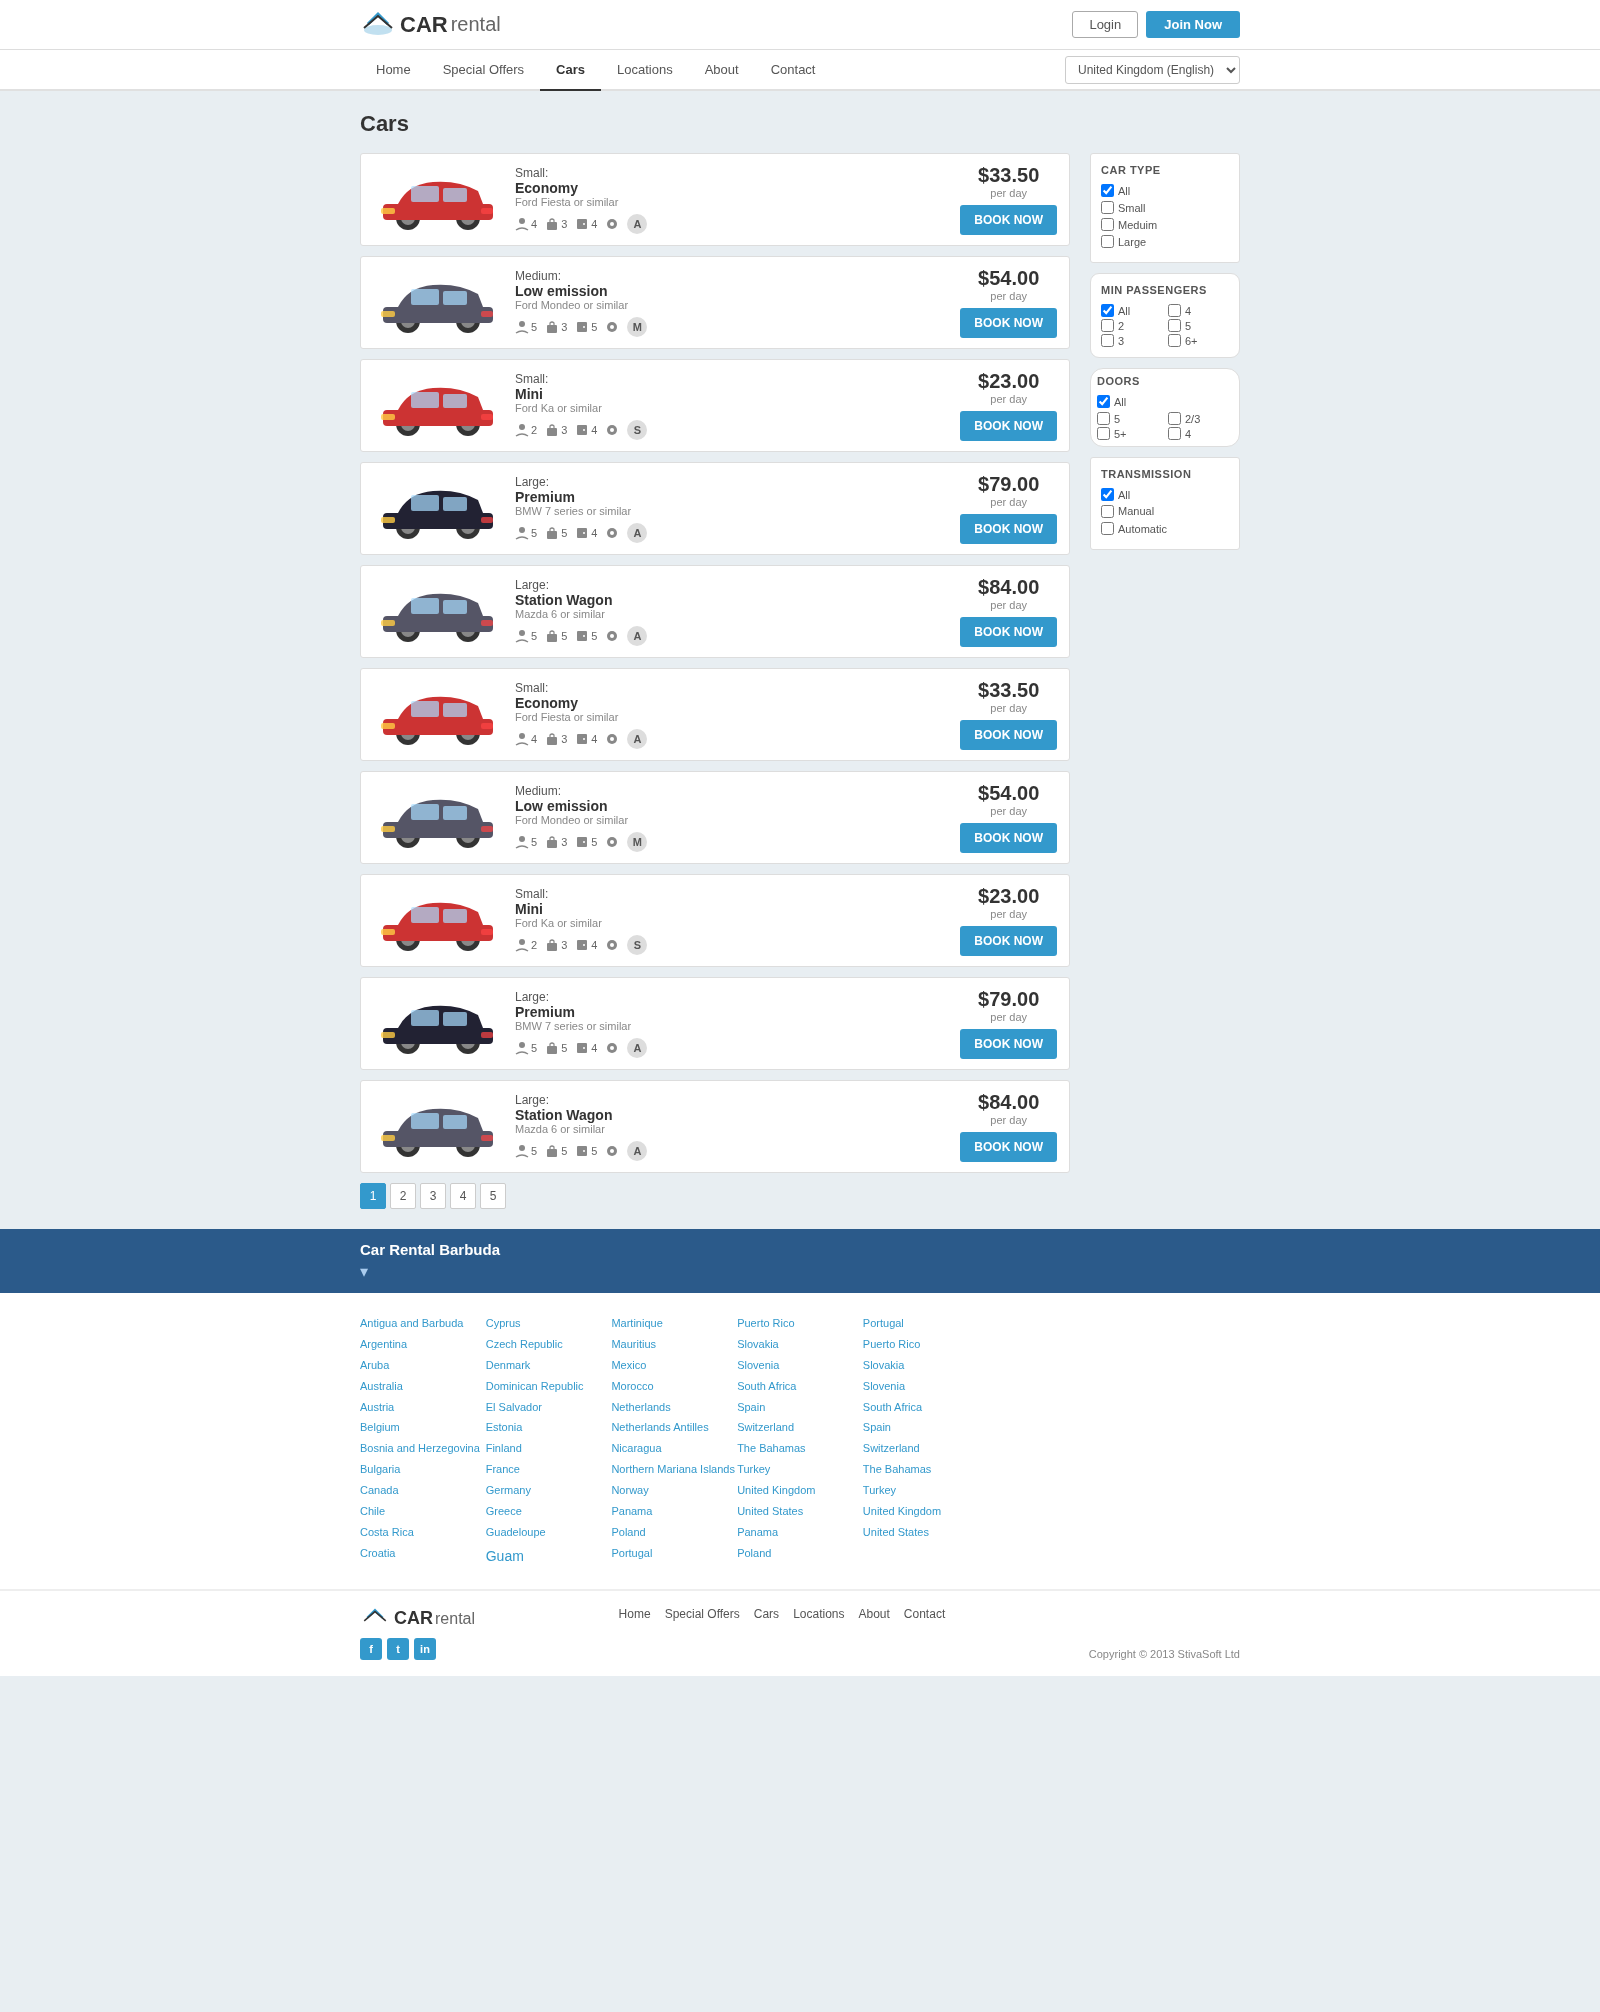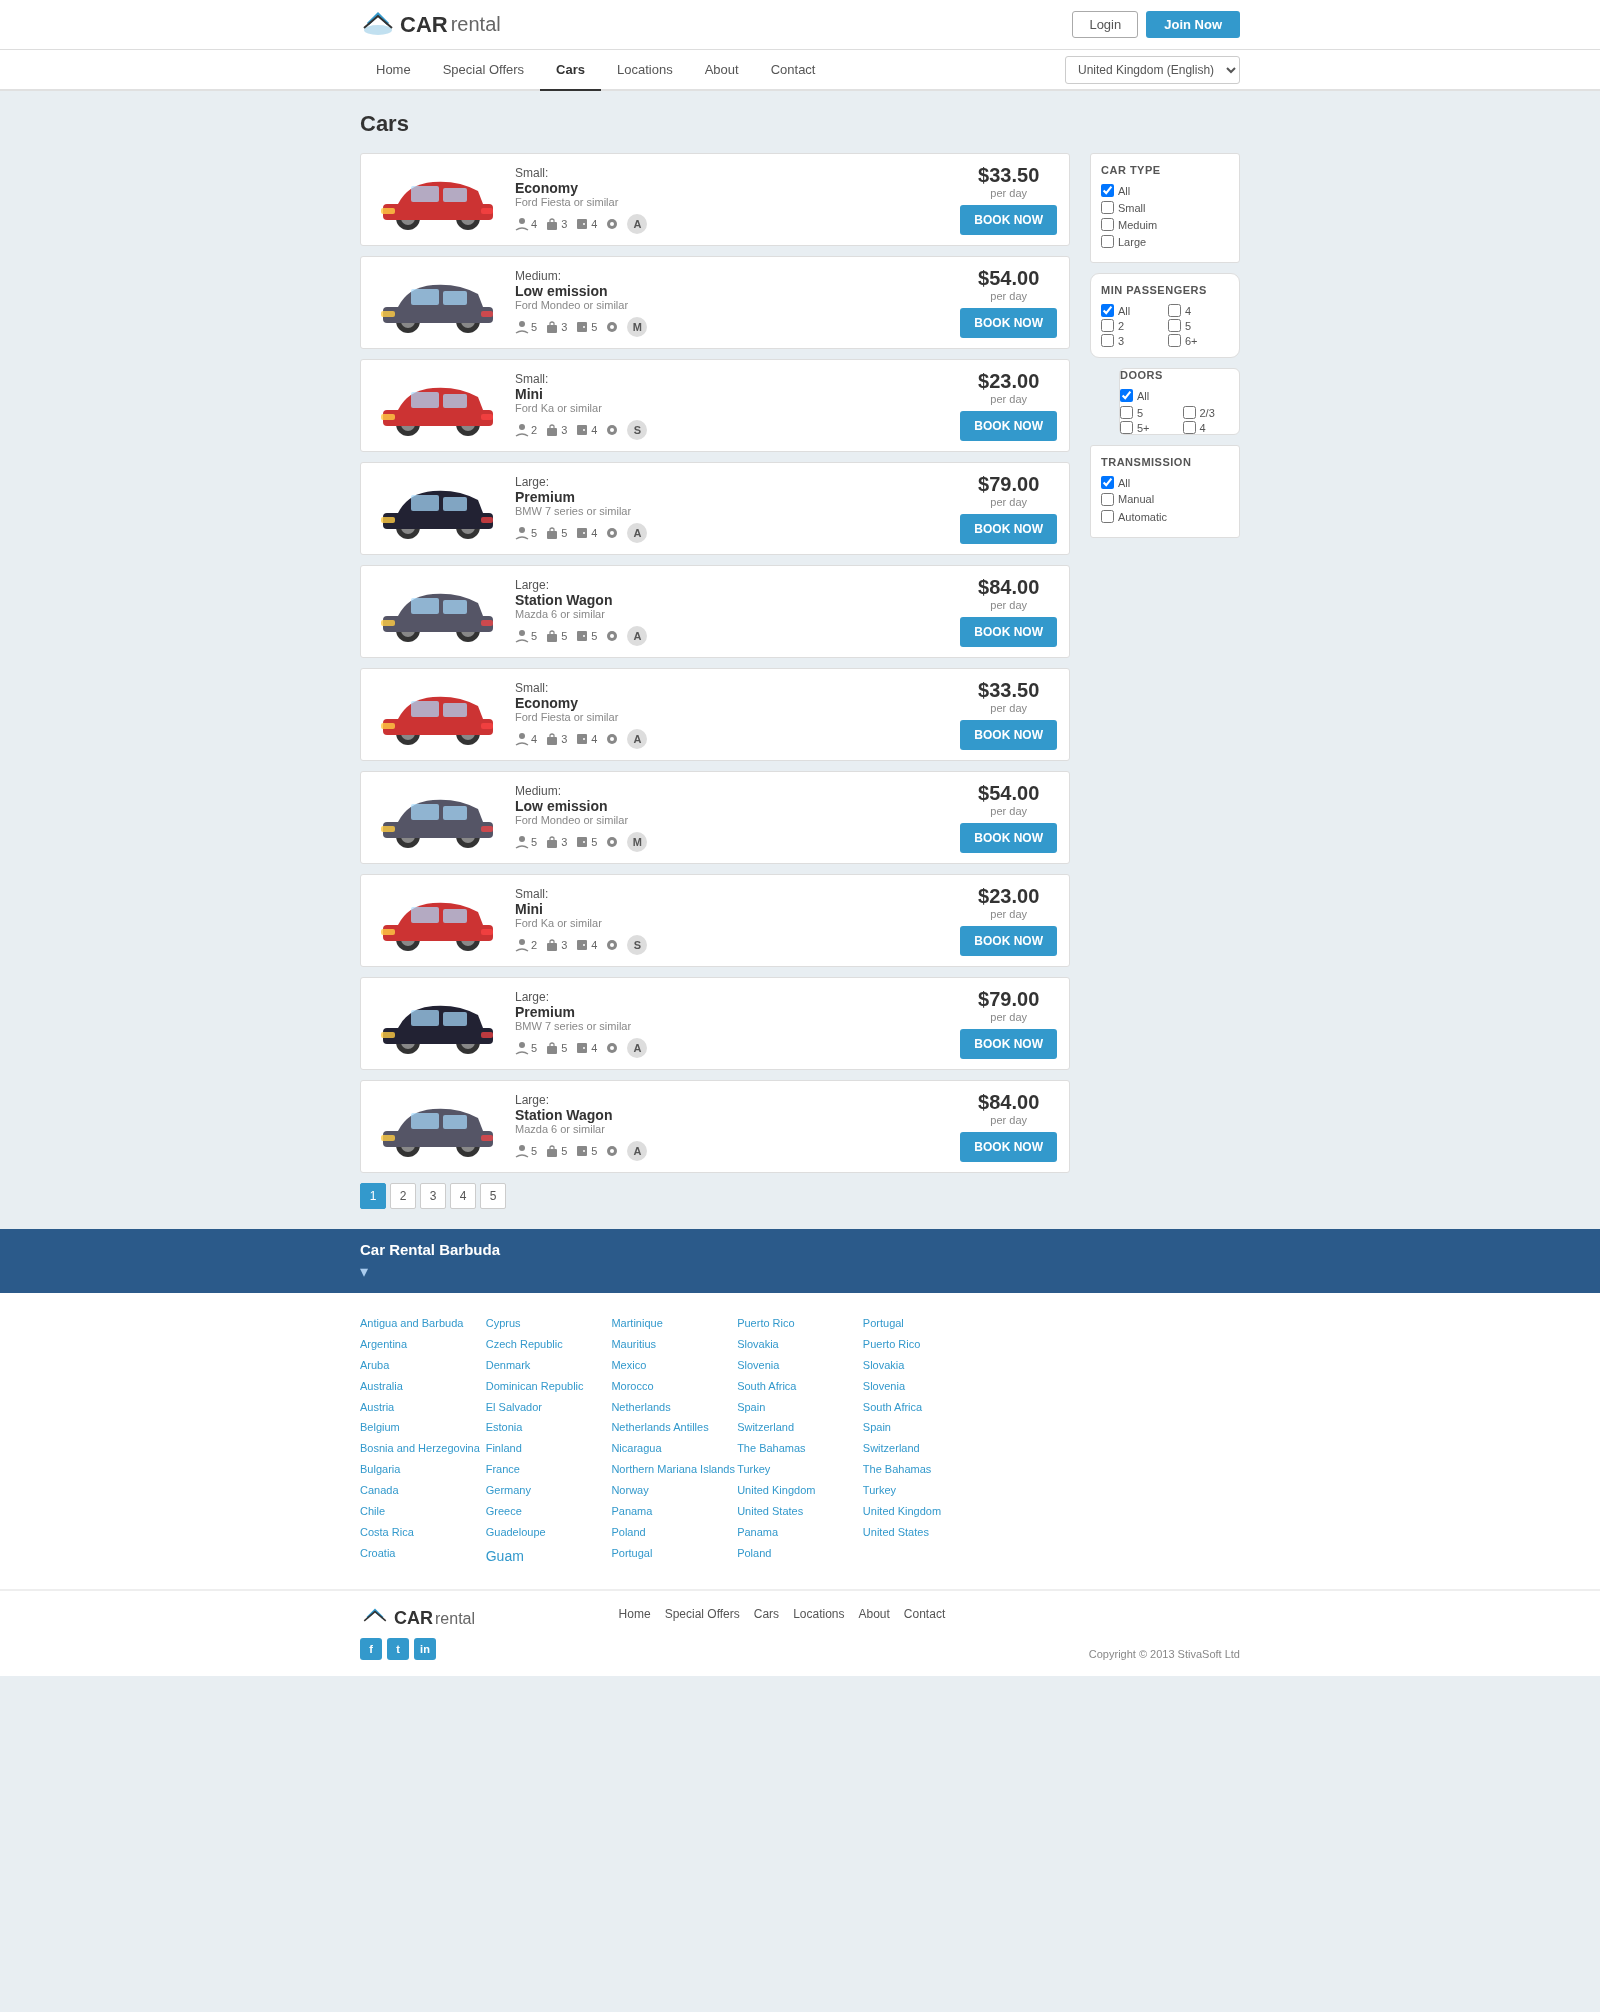--- a/index.html
+++ b/index.html
@@ -616,21 +616,21 @@
     <div style="font-size:11px;font-weight:bold;color:#555;margin-bottom:8px;letter-spacing:0.5px;">MIN PASSENGERS</div>
     <div style="display:grid;grid-template-columns:1fr 1fr;gap:2px 6px;">
                 <label style="display:flex;align-items:center;gap:4px;font-size:11px;color:#555;cursor:pointer;"><input type="checkbox" checked="" style=""> All</label>
                 <label style="display:flex;align-items:center;gap:4px;font-size:11px;color:#555;cursor:pointer;"><input type="checkbox" style=""> 4</label>
                 <label style="display:flex;align-items:center;gap:4px;font-size:11px;color:#555;cursor:pointer;"><input type="checkbox" style=""> 2</label>
                 <label style="display:flex;align-items:center;gap:4px;font-size:11px;color:#555;cursor:pointer;"><input type="checkbox" style=""> 5</label>
                 <label style="display:flex;align-items:center;gap:4px;font-size:11px;color:#555;cursor:pointer;"><input type="checkbox" style=""> 3</label>
                 <label style="display:flex;align-items:center;gap:4px;font-size:11px;color:#555;cursor:pointer;"><input type="checkbox" style=""> 6+</label>
               </div>
   </div>
-            <div style="background: rgb(255, 255, 255); border: 1px solid rgb(221, 221, 221); border-radius: 6px; padding: 0; margin-bottom: 10px; margin-left: 29px;">
+            <div style="background: rgb(255, 255, 255); border: 1px solid rgb(221, 221, 221); border-radius: 13px; padding: 6px; margin-bottom: 10px;">
     <div style="font-size:11px;font-weight:bold;color:#555;margin-bottom:8px;letter-spacing:0.5px;">DOORS</div>
     <label style="display:flex;align-items:center;gap:4px;font-size:11px;color:#555;cursor:pointer;margin-bottom:4px;"><input type="checkbox" checked="" style=""> All</label>
               <div style="display:grid;grid-template-columns:1fr 1fr;gap:2px 6px;">
                 <label style="display:flex;align-items:center;gap:4px;font-size:11px;color:#555;cursor:pointer;"><input type="checkbox" style=""> 5</label>
                 <label style="display:flex;align-items:center;gap:4px;font-size:11px;color:#555;cursor:pointer;"><input type="checkbox" style=""> 2/3</label>
                 <label style="display:flex;align-items:center;gap:4px;font-size:11px;color:#555;cursor:pointer;"><input type="checkbox" style=""> 5+</label>
                 <label style="display:flex;align-items:center;gap:4px;font-size:11px;color:#555;cursor:pointer;"><input type="checkbox" style=""> 4</label>
               </div>
   </div>
             <div style="background: rgb(255, 255, 255); border: 1px solid rgb(221, 221, 221); border-radius: 3px; padding: 10px; margin-bottom: 10px;">

